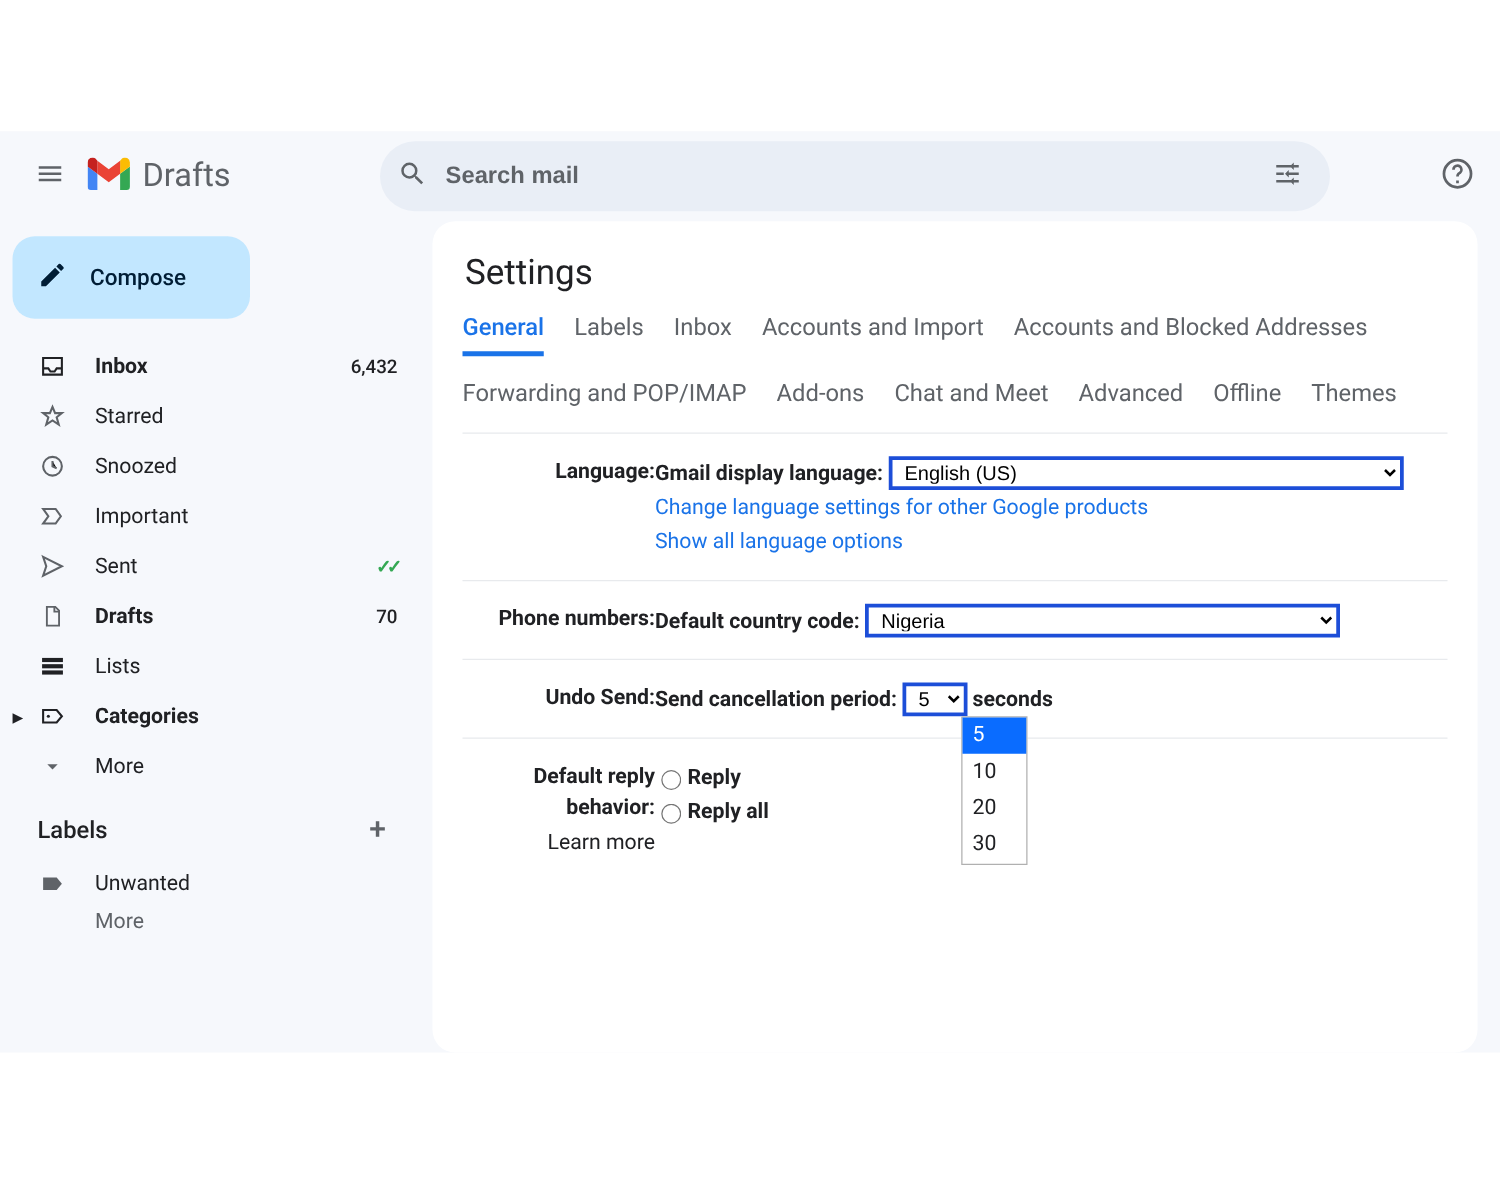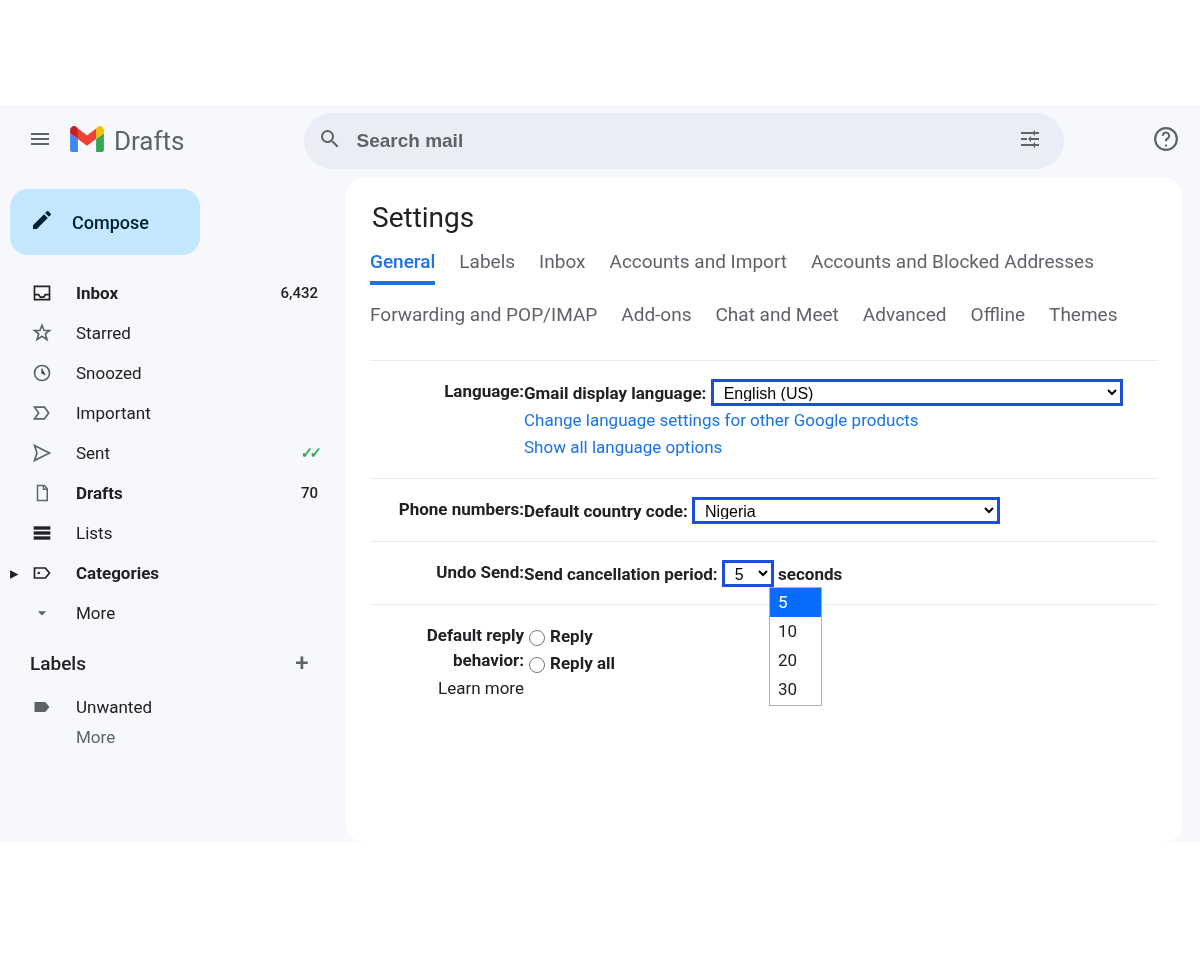--- a/index.html
+++ b/index.html
@@ -25,32 +25,32 @@
   .nav-item .icon { width: 24px; height: 24px; margin-right: 22px; display: flex; align-items: center; justify-content: center; flex-shrink: 0; }
   .nav-item .label { flex: 1; }
   .nav-item .count { color: #5f6368; font-size: 15px; }
   .nav-item.bold .label { font-weight: 700; }
   .nav-item.bold .count { color: #202124; font-weight: 500; }
   .nav-item .check { margin-left: 6px; color: #34a853; font-weight: bold; letter-spacing: -4px; font-size: 15px; }
   .sidebar-section { display: flex; align-items: center; justify-content: space-between; padding: 16px 22px 10px 30px; font-size: 19px; color: #202124; font-weight: 500; }
   .plus-btn { width: 28px; height: 28px; display: flex; align-items: center; justify-content: center; cursor: pointer; color: #5f6368; font-size: 24px; }
   .content { flex: 1; background: #fff; border-radius: 18px; margin: 0 18px 0 8px; padding: 24px 24px 0 24px; overflow: hidden; position: relative; }
   .page-title { font-size: 28px; font-weight: 400; margin: 0 0 16px 2px; }
-  .tabs { display: flex; flex-wrap: wrap; border-bottom: none; padding-bottom: 0; column-gap: 24px; row-gap: 18px; font-size: 19px; color: #5f6368; margin-bottom: 26px; }
+  .tabs { display: flex; flex-wrap: wrap; border-bottom: none; padding-bottom: 0; column-gap: 24px; row-gap: 18px; font-size: 19px; color: #5f6368; margin-bottom: 12px; }
   .tab { cursor: pointer; padding-bottom: 8px; }
   .tab.active { color: #1a73e8; border-bottom: 4px solid #1a73e8; font-weight: 500; }
   .settings-row { display: flex; border-top: 1px solid #e8eaed; padding: 18px 2px 16px 2px; font-size: 17px; }
   .settings-row:first-of-type { border-top: 1px solid #e8eaed; }
   .row-label { width: 152px; font-weight: 700; flex-shrink: 0; line-height: 1.5; text-align: right; }
   .row-content { flex: 1; line-height: 1.6; }
   .row-content b { font-weight: 700; }
   .row-content a { color: #1a73e8; text-decoration: none; cursor: pointer; }
   .select { border: 3px solid #1d4ed8; background: #fff; font-size: 16px; padding: 2px 6px; height: 27px; }
   .select.lang { width: 412px; }
-  .select.country { width: 308px; }
+  .select.country { width: 380px; }
   .select.small { width: 72px; }
   .select.tiny { width: 52px; }
   .dropdown-open { position: absolute; background: #fff; border: 1px solid #b0b0b0; font-size: 17px; width: 53px; }
   .dropdown-open .opt { padding: 1px 8px; cursor: pointer; }
   .dropdown-open .opt.sel { background: #0a6cff; color: #fff; }
   .radio-row { display: flex; align-items: center; gap: 2px; }
   .radio-row input { width: 16px; height: 16px; }
   .learn-more { display: block; margin-top: 2px; }
   .nav-item.placeholder { color: #5f6368; height: 20px; overflow: hidden; }
 </style>

